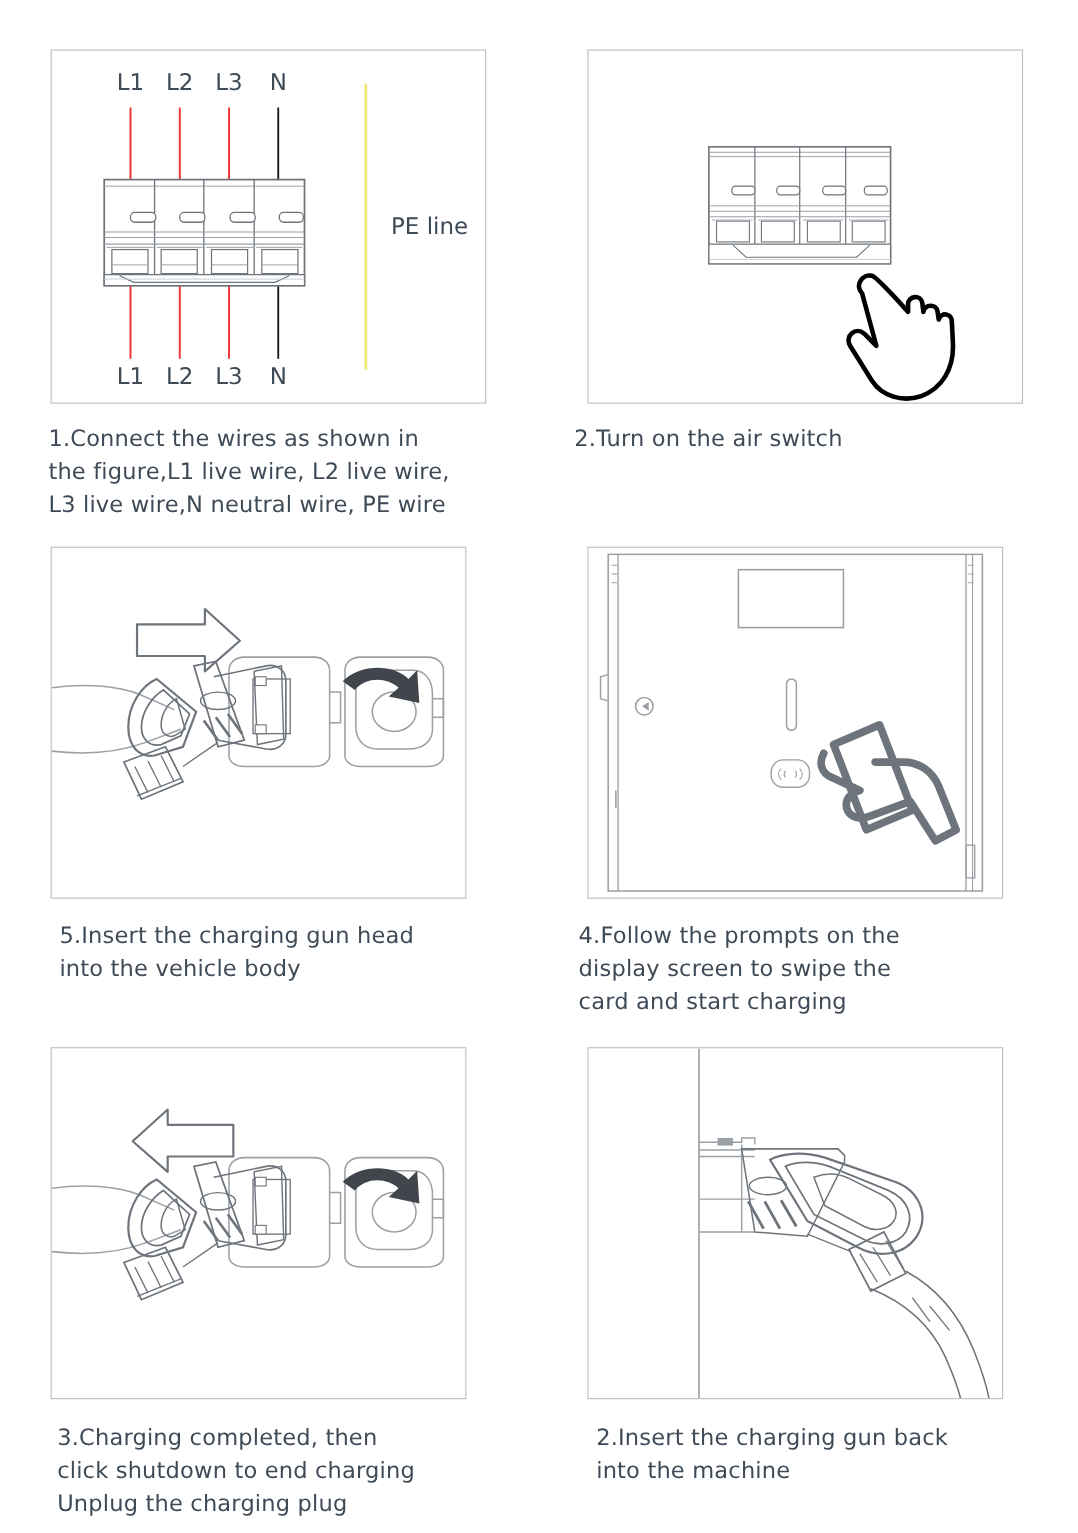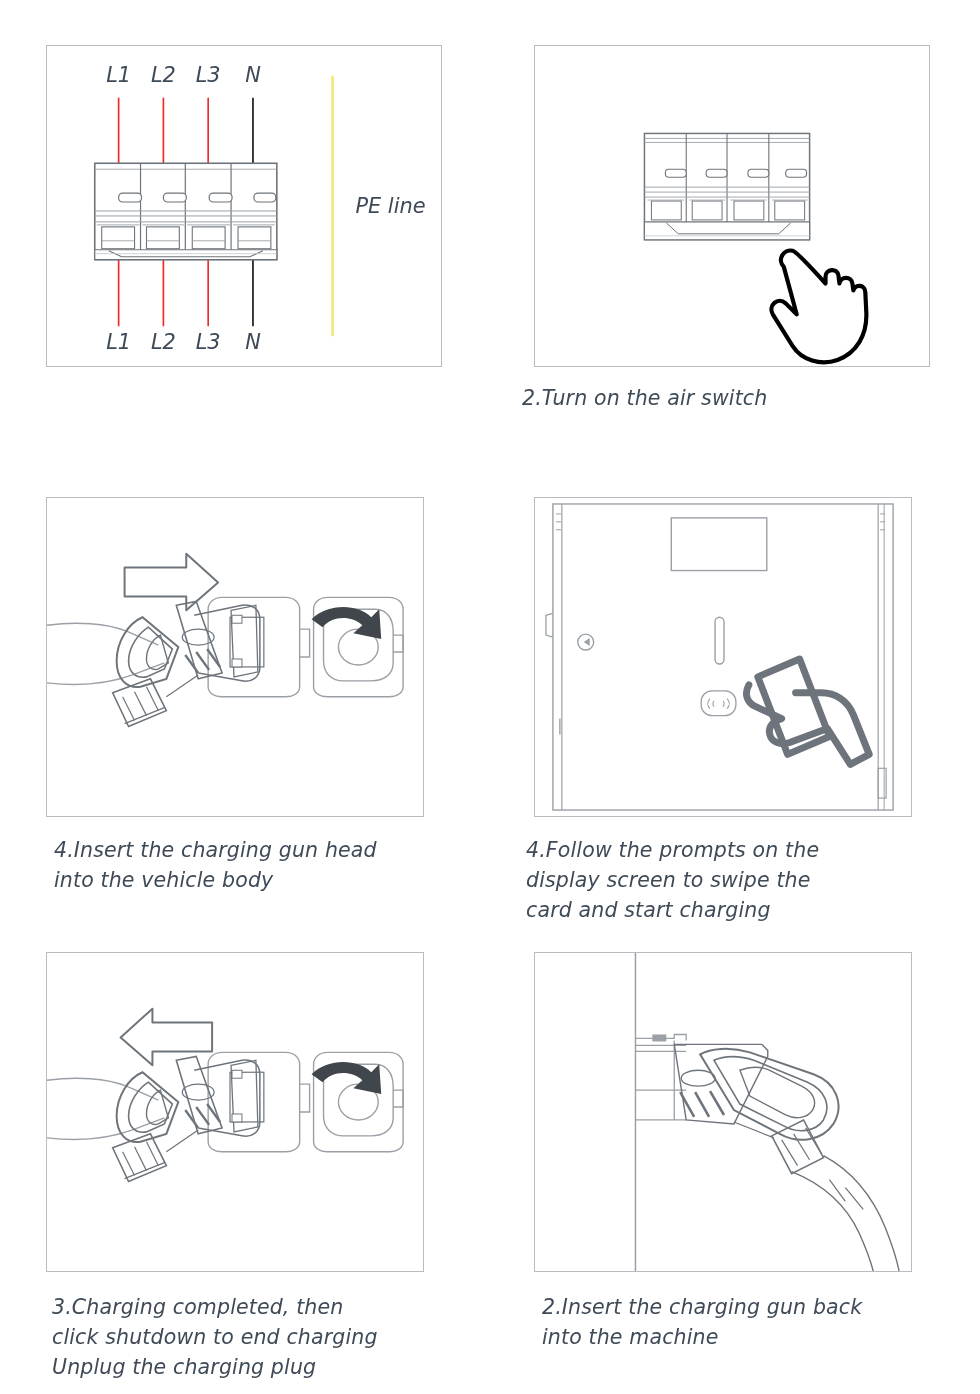--- a/index.html
+++ b/index.html
@@ -13,21 +13,20 @@
   body {
     font-family: "DejaVu Sans", "Liberation Sans", sans-serif;
     color: #3f4a57;
   }
 
   .sheet {
     width: 980px;
     height: 1394px;
     position: relative;
     padding: 0;
-    font-style: italic;
   }
 
   .grid {
     display: grid;
     grid-template-columns: 490px 490px;
     grid-template-rows: 455px 455px 460px;
     width: 980px;
     height: 1394px;
   }
 
@@ -160,20 +159,23 @@
               <line x1="146" y1="196" x2="179" y2="196"></line>
               <line x1="192" y1="196" x2="225" y2="196"></line>
             </g>
 
             <path d="M48 205 L231 205 L231 215 L48 215 Z" stroke-width="1.2" fill="#fff"></path>
             <path d="M62 206 L75 212 L204 212 L217 206" stroke-width="1.1" fill="none"></path>
             <line x1="48" y1="209" x2="231" y2="209" stroke-width="0.8" stroke="#c3c8cc"></line>
           </g>
         </svg>
       </div>
+      <div class="caption">1.Connect the wires as shown in
+the figure,L1 live wire, L2 live wire,
+L3 live wire,N neutral wire, PE wire</div>
     </div>
 
     <div class="step r1 s2 right">
       <div class="panel">
         <svg viewBox="0 0 396 322" preserveAspectRatio="none">
 
           <g stroke="#6e747b" fill="none">
             <rect x="110" y="88" width="166" height="107" stroke-width="1.5" fill="#fff"></rect>
             <g stroke-width="0.9" stroke="#9aa0a6">
               <line x1="110" y1="93" x2="276" y2="93"></line>
@@ -288,21 +290,21 @@
             <g stroke-width="1.2">
               <line x1="76" y1="200" x2="88" y2="224"></line>
               <line x1="88" y1="195" x2="100" y2="219"></line>
               <line x1="100" y1="190" x2="112" y2="214"></line>
             </g>
             <path d="M78 227 L118 211" stroke-width="1.3"></path>
             <path d="M120 200 L152 178" stroke-width="1.2"></path>
           </g>
         </svg>
       </div>
-      <div class="caption">4.Insert the charging gun head
+      <div class="caption">5.Insert the charging gun head
 into the vehicle body</div>
     </div>
 
     <div class="step r2 s4 right">
       <div class="panel">
         <svg viewBox="0 0 378 320" preserveAspectRatio="none">
           <g stroke="#9aa0a6" fill="none">
 
             <rect x="18" y="6" width="342" height="308" stroke-width="1.4" fill="#fff"></rect>
             <line x1="27" y1="6" x2="27" y2="314" stroke-width="1.2"></line>

